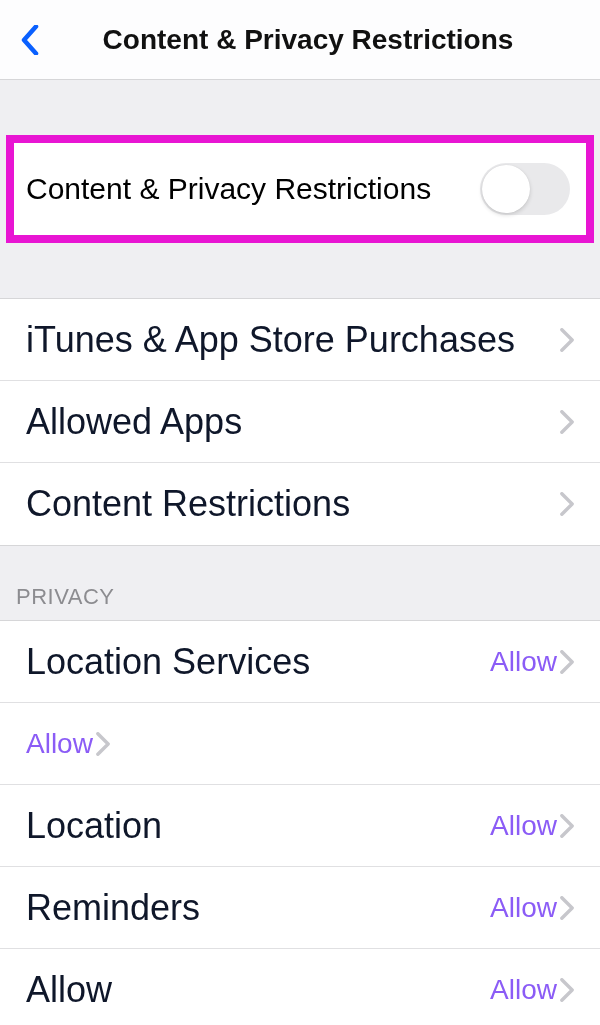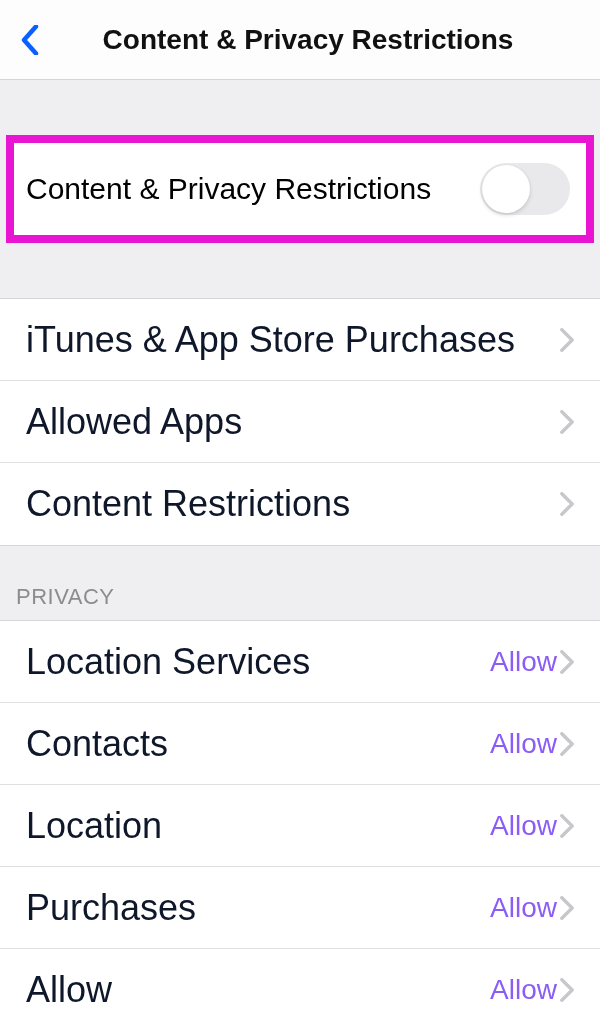--- a/index.html
+++ b/index.html
@@ -206,39 +206,38 @@
     <div class="row">
       <div class="row-label">Location Services</div>
       <div class="row-value">Allow</div>
       <div class="chevron">
         <svg viewBox="0 0 8 14" fill="none" stroke="currentColor" stroke-width="2" stroke-linecap="round" stroke-linejoin="round">
             <polyline points="1,1 7,7 1,13"></polyline>
           </svg>
       </div>
     </div>
     <div class="row">
-      <div class="row-label">Contacts</div>
       <div class="row-value">Allow</div>
       <div class="chevron">
         <svg viewBox="0 0 8 14" fill="none" stroke="currentColor" stroke-width="2" stroke-linecap="round" stroke-linejoin="round">
             <polyline points="1,1 7,7 1,13"></polyline>
           </svg>
       </div>
     </div>
     <div class="row">
       <div class="row-label">Location</div>
       <div class="row-value">Allow</div>
       <div class="chevron">
         <svg viewBox="0 0 8 14" fill="none" stroke="currentColor" stroke-width="2" stroke-linecap="round" stroke-linejoin="round">
             <polyline points="1,1 7,7 1,13"></polyline>
           </svg>
       </div>
     </div>
     <div class="row">
-      <div class="row-label">Purchases</div>
+      <div class="row-label">Reminders</div>
       <div class="row-value">Allow</div>
       <div class="chevron">
         <svg viewBox="0 0 8 14" fill="none" stroke="currentColor" stroke-width="2" stroke-linecap="round" stroke-linejoin="round">
             <polyline points="1,1 7,7 1,13"></polyline>
           </svg>
       </div>
     </div>
     <div class="row">
       <div class="row-label">Allow</div>
       <div class="row-value">Allow</div>

